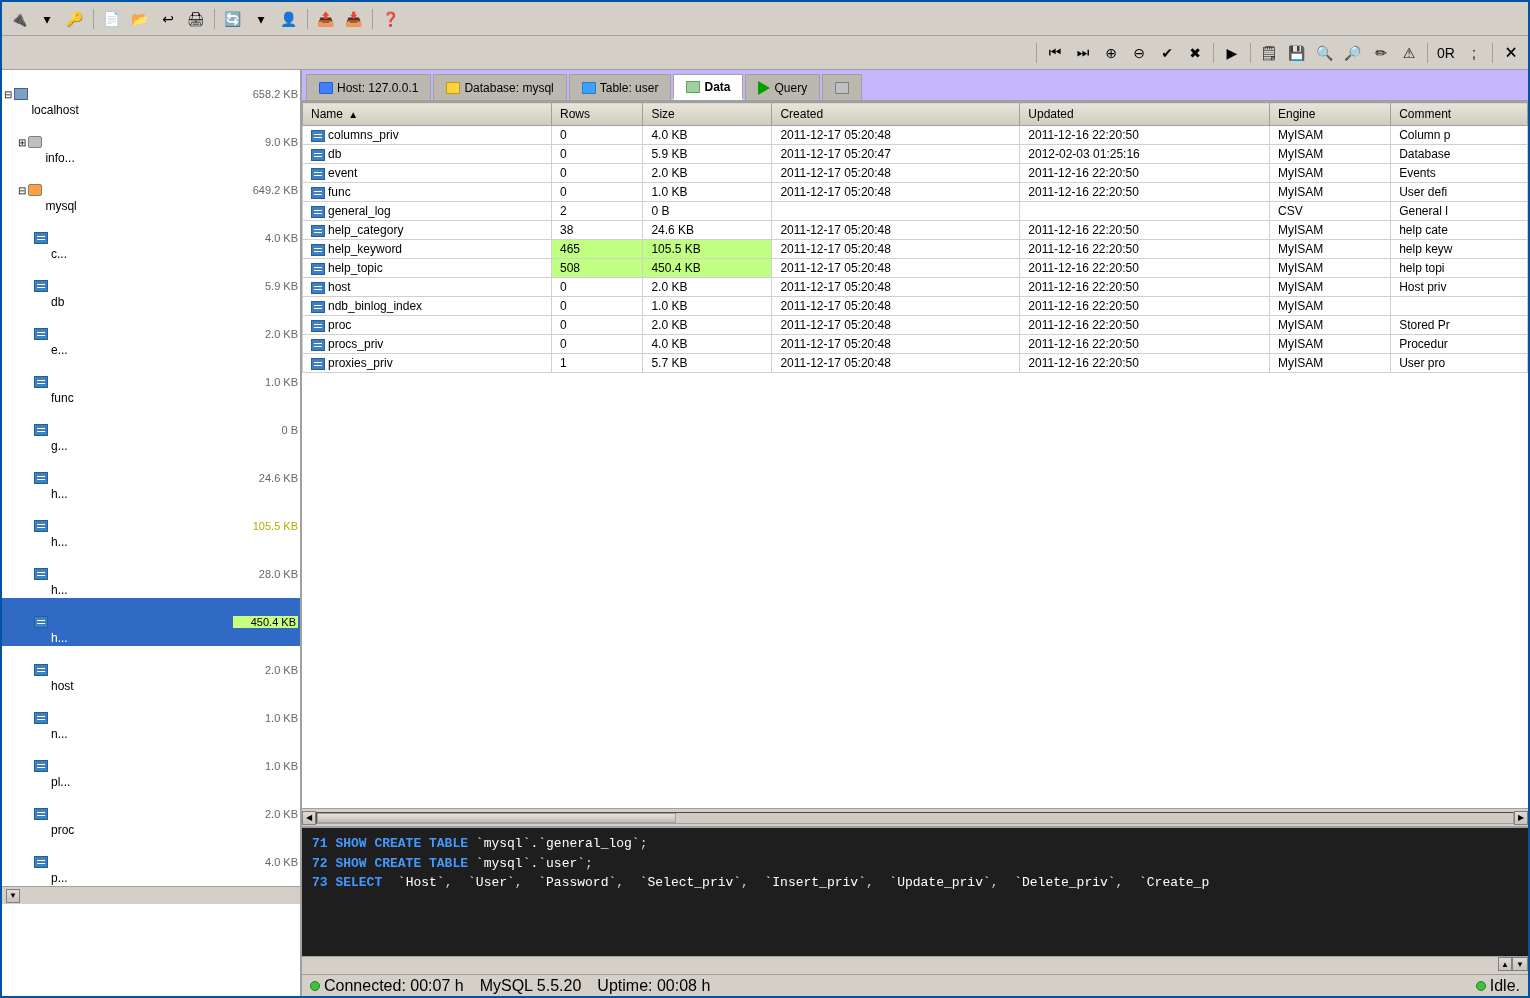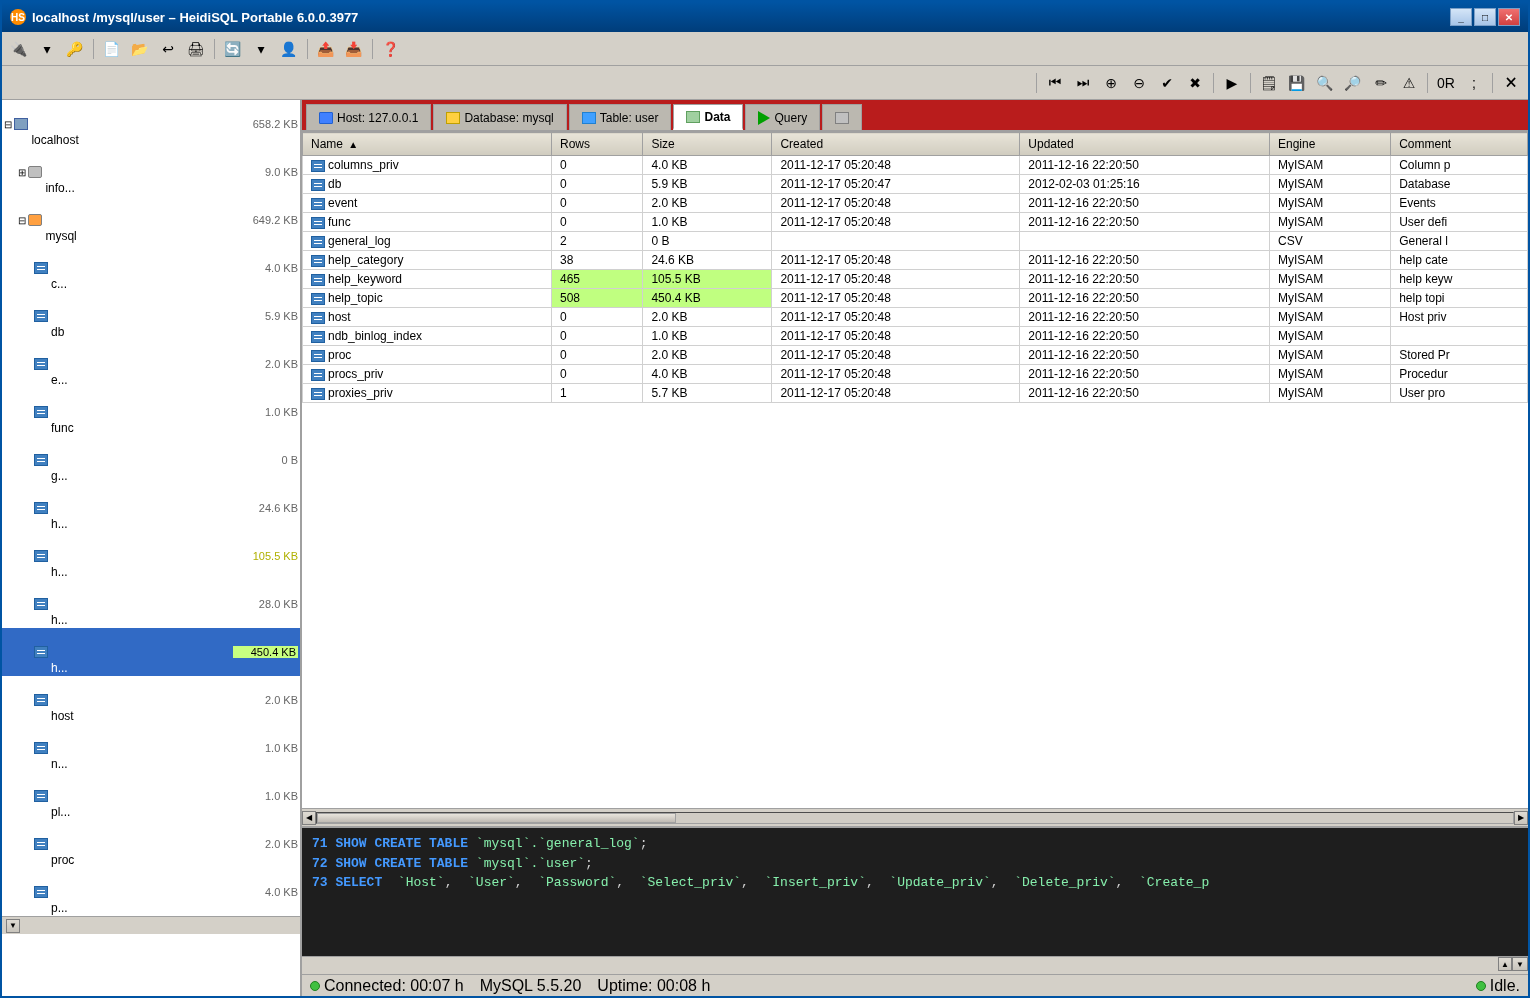--- a/index.html
+++ b/index.html
@@ -191,21 +191,21 @@
       margin-right: 3px;
       flex-shrink: 0;
     }
     .content-area {
       flex: 1;
       display: flex;
       flex-direction: column;
       overflow: hidden;
     }
     .tabs-bar {
-      background: #b91c1c;
+      background: #c4b5fd;
       display: flex;
       align-items: flex-start;
       padding: 4px 4px 0;
       border-bottom: 2px solid #a0a0a0;
       flex-shrink: 0;
       height: 32px;
     }
     .tab {
       padding: 3px 12px;
       border: 1px solid #a0a0a0;
@@ -317,21 +317,21 @@
       color: #d0d0d0;
       font-family: 'Courier New', monospace;
       font-size: 13px;
       padding: 6px 10px;
       overflow-y: auto;
       border-top: 2px solid #a0a0a0;
       flex-shrink: 0;
     }
     .query-line { line-height: 1.5; white-space: pre; }
     .kw { color: #4499ff; font-weight: bold; }
-    .str { color: #86efac; }
+    .str { color: #ffffff; }
     .status-bar {
       background: #d4d0c8;
       border-top: 1px solid #a0a0a0;
       padding: 2px 8px;
       display: flex;
       align-items: center;
       gap: 16px;
       font-size: 16px;
       height: 22px;
       flex-shrink: 0;
@@ -384,31 +384,20 @@
       height: 100%;
       background: linear-gradient(to bottom, #e8e4dc, #c0bbb4);
       border: 1px solid #a0a0a0;
     }
   </style>
 </head>
 <body>
 
 <div class="window">
 
-  <div class="title-bar">
-    <div class="title-bar-left">
-      <div class="title-icon">HS</div>
-      <span>localhost /mysql/user – HeidiSQL Portable 6.0.0.3977</span>
-    </div>
-    <div class="title-bar-controls">
-      <div class="title-btn">_</div>
-      <div class="title-btn">□</div>
-      <div class="title-btn close">✕</div>
-    </div>
-  </div>
 
 
   <div class="toolbar">
     <div class="toolbar-btn" title="New connection">🔌</div>
     <div class="toolbar-btn">▾</div>
     <div class="toolbar-btn" title="Connect">🔑</div>
     <div class="toolbar-separator"></div>
     <div class="toolbar-btn">📄</div>
     <div class="toolbar-btn">📂</div>
     <div class="toolbar-btn">↩</div>

